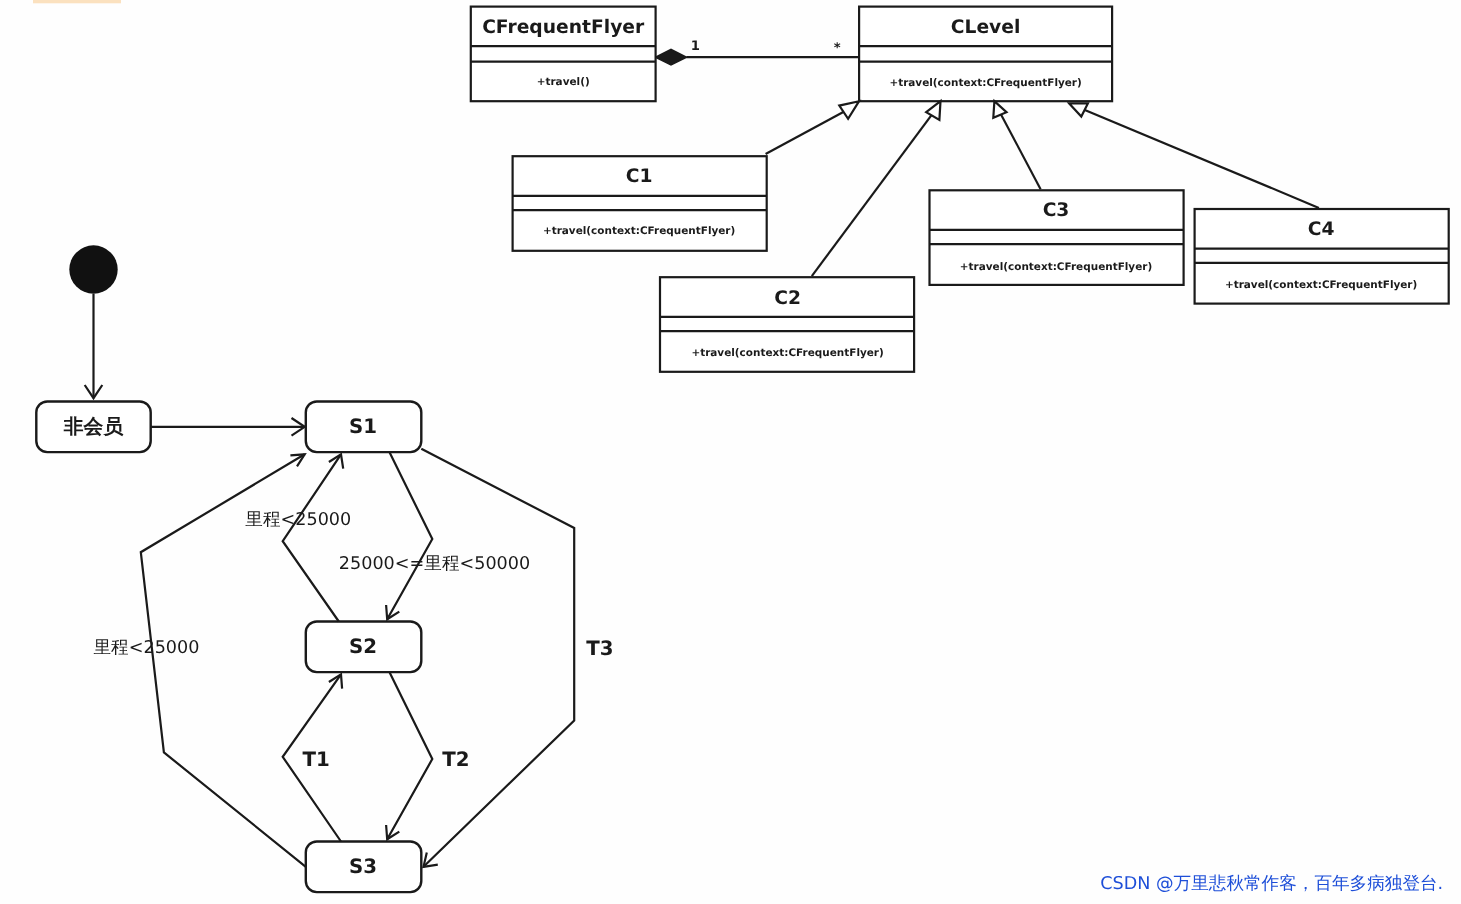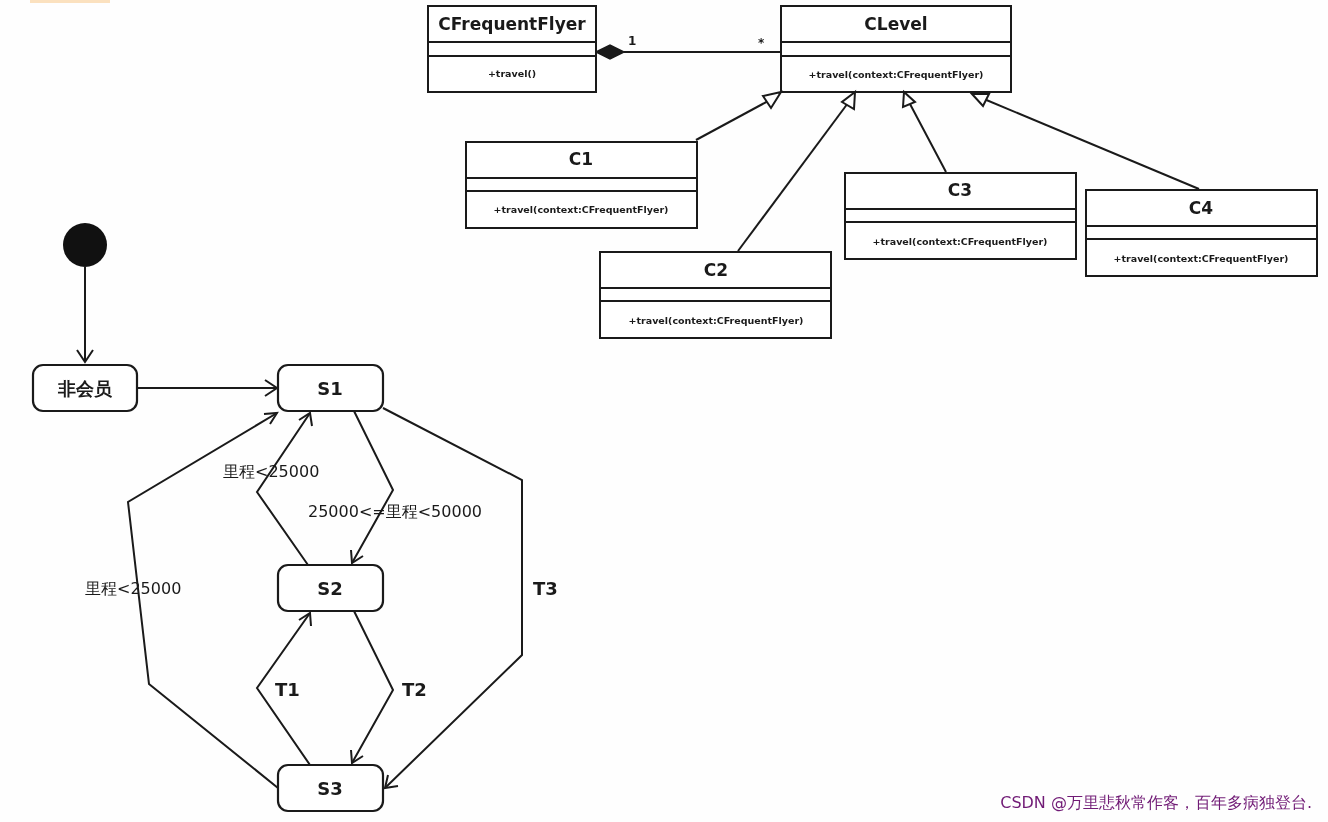--- a/index.html
+++ b/index.html
@@ -16,21 +16,21 @@
   .cls-op { font-family: "DejaVu Sans", sans-serif; font-size: 9.5px; fill: #1a1a1a; text-anchor: middle; font-weight: bold; }
   .edge { fill: none; stroke: #1a1a1a; stroke-width: 2; }
   .hollow-tri { fill: #ffffff; stroke: #1a1a1a; stroke-width: 2; }
   .mult { font-family: "DejaVu Sans", sans-serif; font-size: 12px; font-weight: bold; fill: #1a1a1a; }
   .state-box { fill: #ffffff; stroke: #1a1a1a; stroke-width: 2.2; }
   .state-name { font-family: "DejaVu Sans", sans-serif; font-weight: bold; font-size: 18px; fill: #1a1a1a; text-anchor: middle; dominant-baseline: central; }
   .guard { font-family: "DejaVu Sans", sans-serif; font-size: 16px; fill: #1a1a1a; }
   .guard-bold { font-family: "DejaVu Sans", sans-serif; font-size: 18px; font-weight: bold; fill: #1a1a1a; }
   .watermark {
     position: absolute; right: 16px; bottom: 8px;
-    font-family: "DejaVu Sans", sans-serif; font-size: 16px; color: #701a75; text-align: center;
+    font-family: "DejaVu Sans", sans-serif; font-size: 16px; color: #1d4ed8; text-align: center;
   }
 </style>
 </head>
 <body>
 
 <div class="smudge"></div>
 
 <svg class="canvas" width="1328" height="822" viewBox="0 0 1328 822">
 
   <g>

